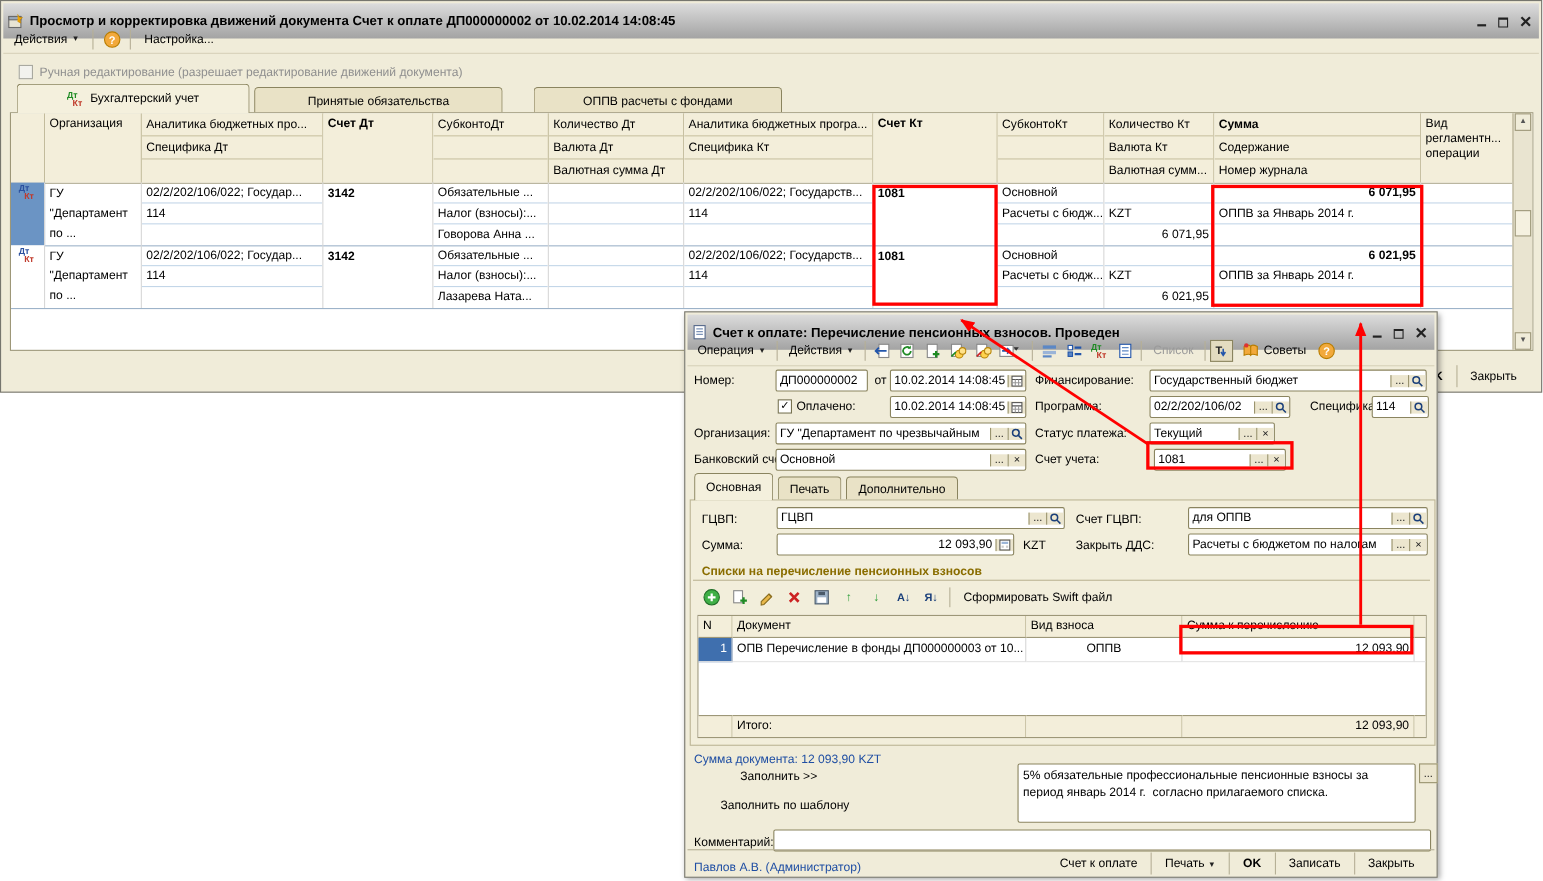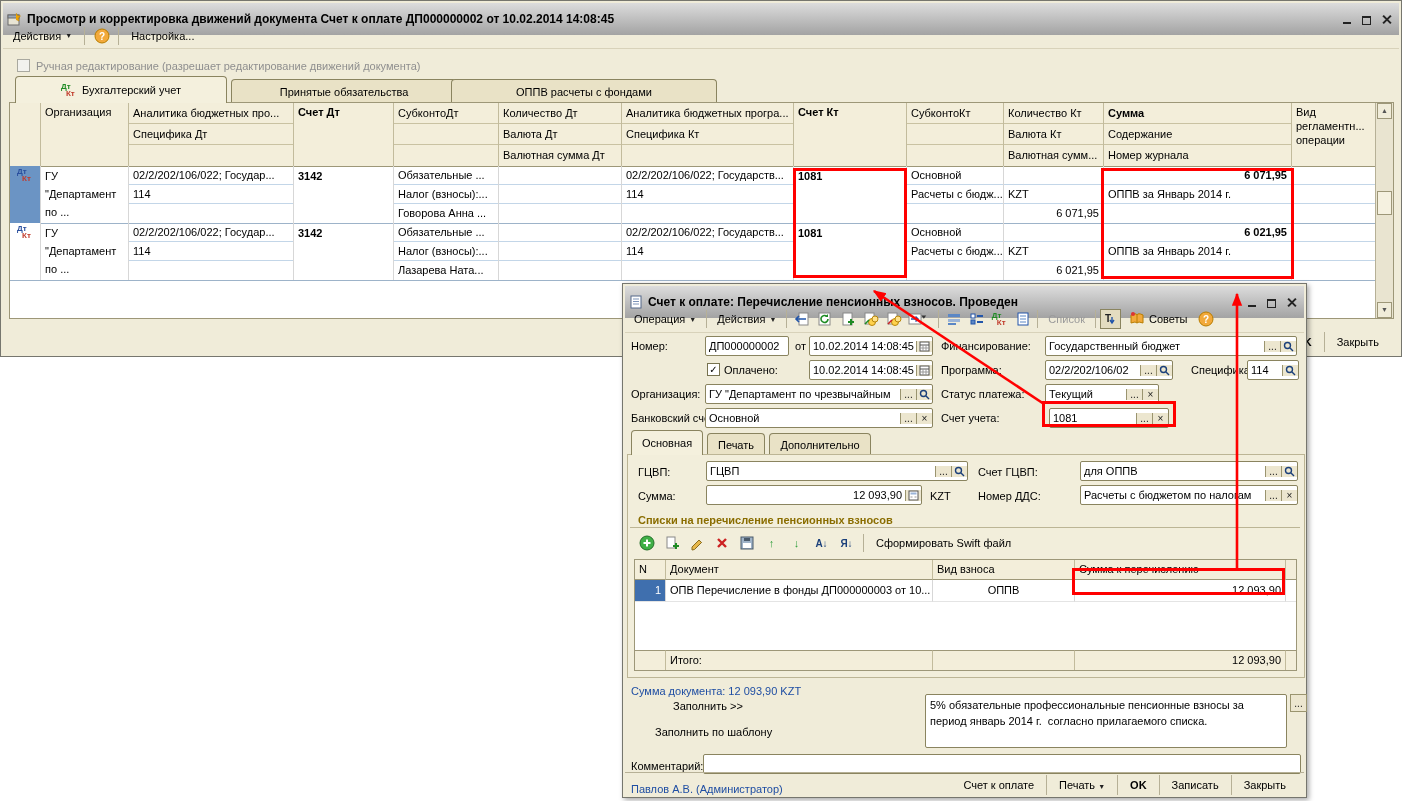--- a/index.html
+++ b/index.html
@@ -139,21 +139,21 @@
   <div class="tab active" style="left:14px;top:75px;width:212px;height:27px">
     <span class="dtkt">
         <span class="dt" style="color:#1f8b24">Дт</span>
         <span class="kt" style="color:#c03a2b">Кт</span>
       </span>
     <span>Бухгалтерский учет</span>
   </div>
   <div class="tab" style="left:230px;top:78px;width:226px;height:24px">
       <span>Принятые обязательства</span>
     </div>
-  <div class="tab" style="left:450px;top:78px;width:266px;height:24px">
+  <div class="tab" style="left:484px;top:78px;width:226px;height:24px">
       <span>ОППВ расчеты с фондами</span>
     </div>
 
   <div class="tframe">
 
     <div class="trow" style="top:0;height:63px;border-bottom:1px solid #9d9778">
       <div class="hcell"></div>
       <div class="hcell">
           <div class="hpad">Организация</div>
         </div>
@@ -586,21 +586,21 @@
         <span class="fbtn">
           <svg width="11" height="11">
             <rect x="1" y="1" width="9" height="9" fill="#fff" stroke="#555"></rect>
             <rect x="2.5" y="2.5" width="6" height="2" fill="#9ab4d8"></rect>
             <rect x="2.5" y="6" width="2" height="2" fill="#ccc"></rect>
             <rect x="6.5" y="6" width="2" height="2" fill="#ccc"></rect>
           </svg>
         </span>
       </div>
     <span class="lbl" style="left:302px;top:32px">KZT</span>
-    <span class="lbl" style="left:350px;top:32px">Номер ДДС:</span>
+    <span class="lbl" style="left:350px;top:32px">Закрыть ДДС:</span>
     <div class="fld" style="left:452px;top:30px;width:218px">
         <span class="val">Расчеты с бюджетом по налогам</span>
         <span class="fbtn">...</span>
         <span class="fbtn">×</span>
       </div>
 
     <span class="lbl sectitle" style="left:10px;top:56px">Списки на перечисление пенсионных взносов</span>
     <div class="hr" style="left:2px;top:72px;width:670px"></div>
 
     <div style="position:absolute;left:8px;top:78px;display:flex;align-items:center;gap:4px">

